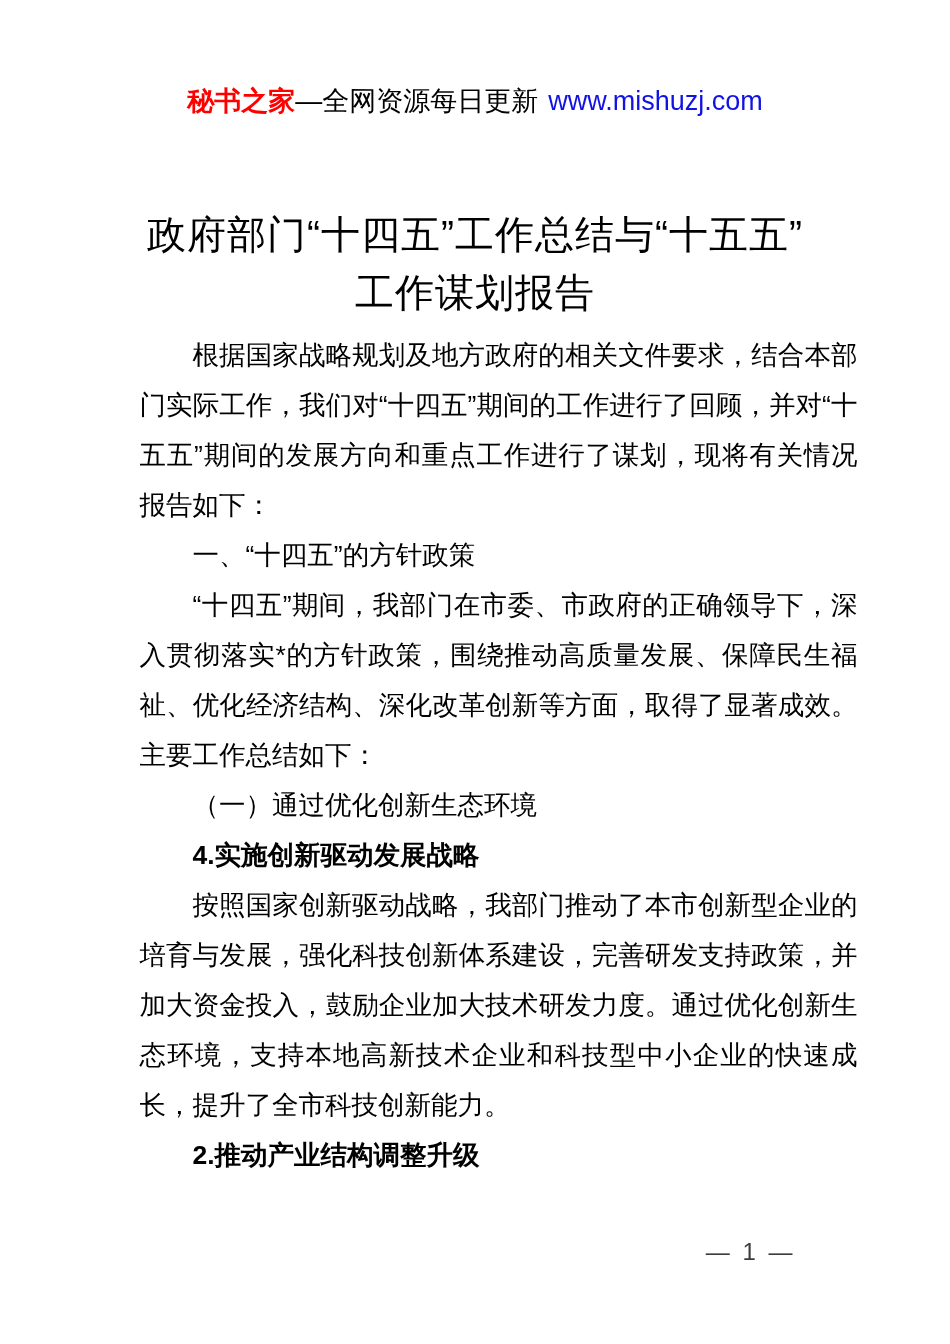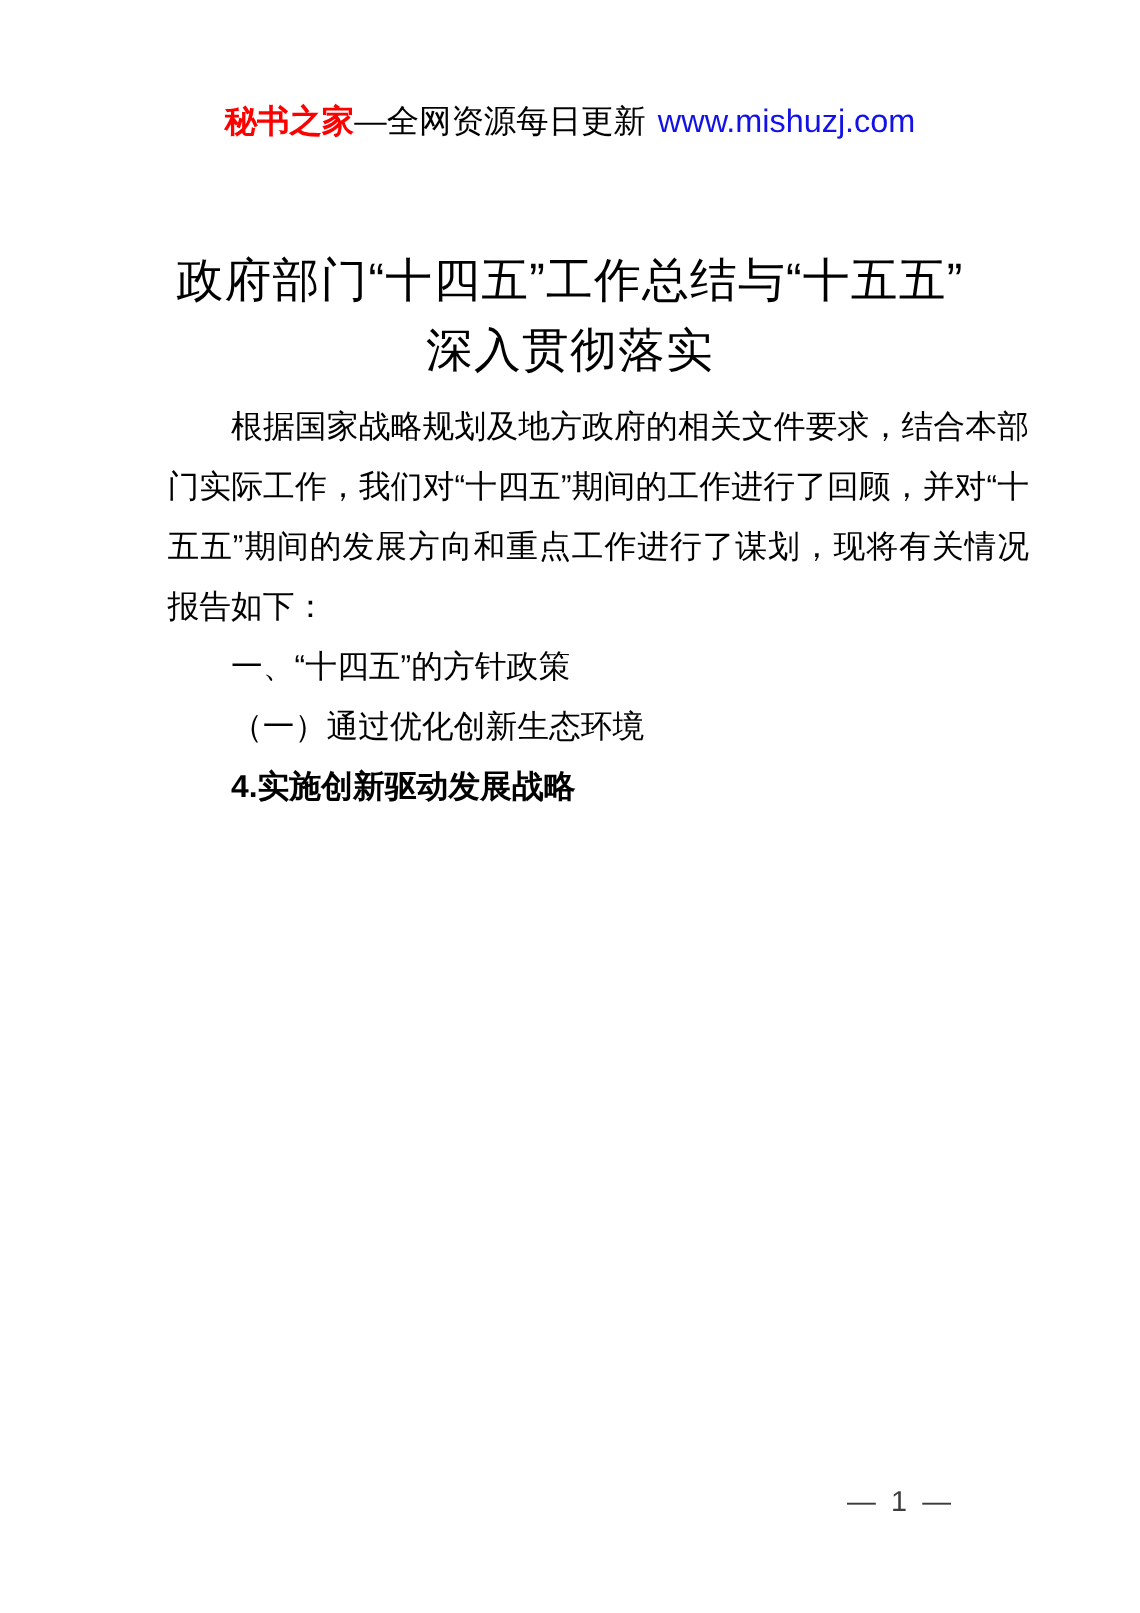--- a/index.html
+++ b/index.html
@@ -72,27 +72,30 @@
 <body>
 
 <div class="page">
 
   <div class="doc-header">
     <span class="brand" style="color: rgb(255, 0, 0);">秘书之家</span><span class="dash">—</span><span class="tagline">全网资源每日更新</span><a class="url" style="color: rgb(18, 18, 230);">www.mishuzj.com</a>
   </div>
 
   <h1 class="doc-title">
     <span class="title-line">政府部门“十四五”工作总结与“十五五”</span>
-    <span class="title-line">深入贯彻落实</span>
+    <span class="title-line">工作谋划报告</span>
   </h1>
 
   <main class="doc-body">
     <p class="para">根据国家战略规划及地方政府的相关文件要求，结合本部门实际工作，我们对“十四五”期间的工作进行了回顾，并对“十五五”期间的发展方向和重点工作进行了谋划，现将有关情况报告如下：</p>
     <p class="para">一、“十四五”的方针政策</p>
+    <p class="para">“十四五”期间，我部门在市委、市政府的正确领导下，深入贯彻落实*的方针政策，围绕推动高质量发展、保障民生福祉、优化经济结构、深化改革创新等方面，取得了显著成效。主要工作总结如下：</p>
     <p class="para">（一）通过优化创新生态环境</p>
     <p class="para bold">4.实施创新驱动发展战略</p>
+    <p class="para">按照国家创新驱动战略，我部门推动了本市创新型企业的培育与发展，强化科技创新体系建设，完善研发支持政策，并加大资金投入，鼓励企业加大技术研发力度。通过优化创新生态环境，支持本地高新技术企业和科技型中小企业的快速成长，提升了全市科技创新能力。</p>
+    <p class="para bold">2.推动产业结构调整升级</p>
   </main>
 
   <div class="page-number">
     <span>— 1 —</span>
   </div>
 
 </div>
 
 </body></html>

